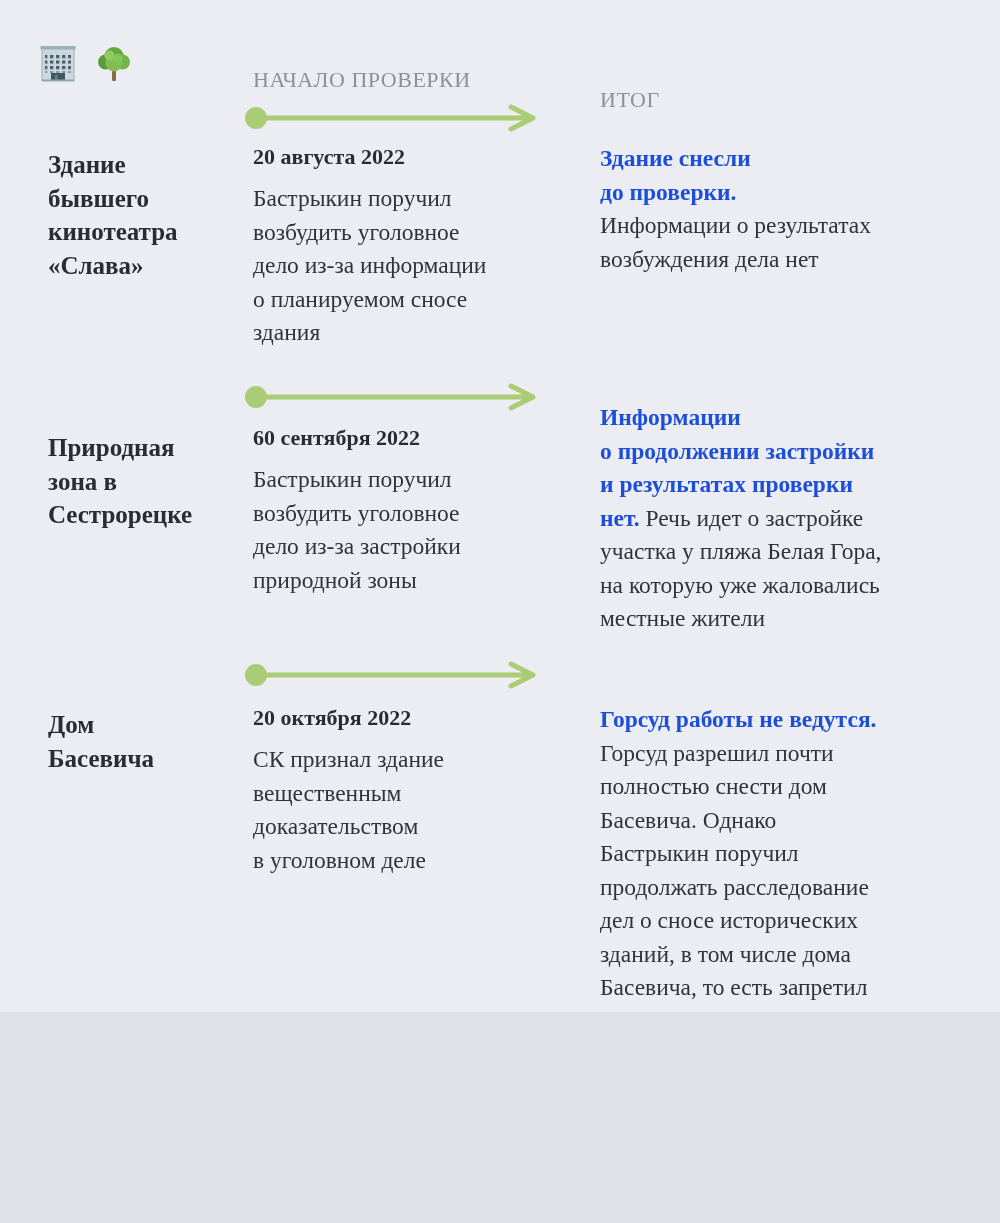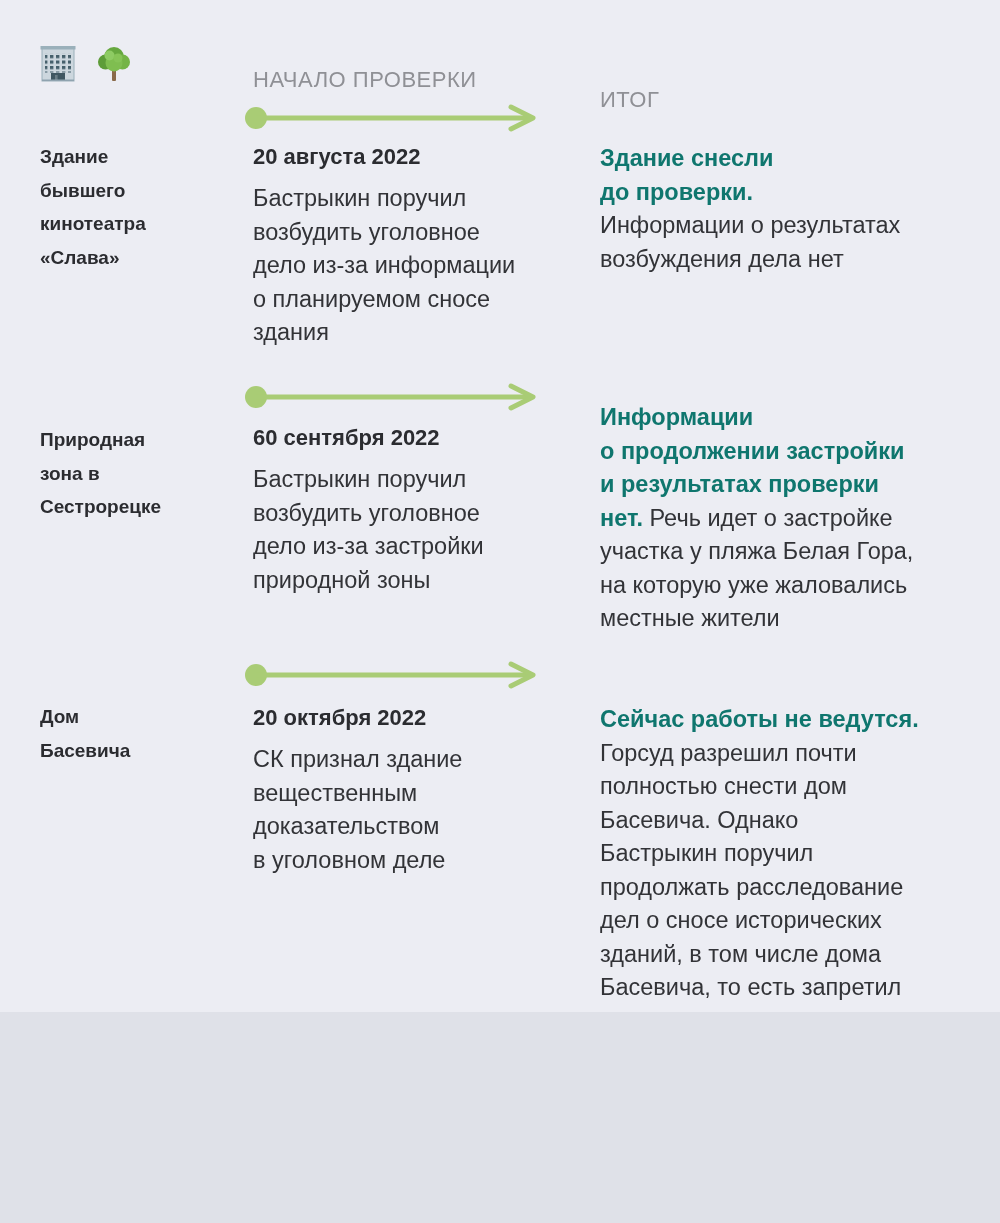--- a/index.html
+++ b/index.html
@@ -1,42 +1,42 @@
 <!DOCTYPE html>
 <html><head>
 <meta charset="utf-8">
 <style>
   html,body { margin:0; padding:0; background:#dfe1e8; }
   .canvas {
     position:relative;
     width:1000px; height:1012px;
     margin:0 auto;
     background:#ECEDF3;
-    font-family:Liberation Sans, sans-serif;
+    font-family:Liberation Serif, serif;
     color:#2B2C30;
     overflow:hidden;
   }
   .icons { position:absolute; left:38px; top:44px; display:flex; gap:16px; }
   .col-header {
     position:absolute; top:68px;
     font-size:22px; line-height:24px;
     letter-spacing:0.5px;
     color:#8F9095;
     font-weight:400;
   }
   .hdr-start { left:253px; }
   .hdr-result { left:600px;margin-top:20px; }
   .timeline-arrow { position:absolute; left:242px; width:300px; height:30px; }
   .arrow-1 { top:103px; }
   .arrow-2 { top:382px; }
   .arrow-3 { top:660px; }
   .subject {
     position:absolute; left:40px; width:205px;
-    font-weight:700; font-size:19px; line-height:33.5px;
-    white-space:pre-line; margin:0;
+    font-weight:700; font-size:25px; line-height:33.5px;
+    white-space:pre-line; margin:8px;
   }
   .subject-1 { top:140px; }
   .subject-2 { top:423px; }
   .subject-3 { top:700px; }
   .startcell { position:absolute; left:253px; width:325px; }
   .start-1 { top:141px; }
   .start-2 { top:422px; }
   .start-3 { top:702px; }
   .date { font-weight:700; font-size:22px; line-height:32px; margin:0 0 9px 0; }
   .body-text {
@@ -44,21 +44,21 @@
     white-space:pre-line; color:#323337;
   }
   .resultcell { position:absolute; left:600px; width:385px; }
   .result-1 { top:142px; }
   .result-2 { top:401px; }
   .result-3 { top:703px; }
   .result-p {
     font-size:23.5px; line-height:33.5px; margin:0;
     white-space:pre-line; color:#323337;
   }
-  .result-p strong { font-weight:700; color:#0f766e; }
+  .result-p strong { font-weight:700; color:#1d4ed8; }
   .footer-site {
     position:absolute; left:38px; top:1114px;
     font-size:34px; line-height:36px;
     color:#404040;
   }
   .footer-arrow { position:absolute; left:860px; top:1112px; width:68px; height:40px; cursor:pointer; }
 </style>
 </head>
 <body>
 
@@ -150,21 +150,21 @@
   <p class="subject subject-3">Дом
 Басевича</p>
   <div class="startcell start-3">
     <h3 class="date">20 октября 2022</h3>
     <p class="body-text">СК признал здание
 вещественным
 доказательством
 в уголовном деле</p>
   </div>
   <div class="resultcell result-3">
-    <p class="result-p"><strong>Сейчас работы не ведутся.</strong><span>
+    <p class="result-p"><strong>Горсуд работы не ведутся.</strong><span>
 Горсуд разрешил почти
 полностью снести дом
 Басевича. Однако
 Бастрыкин поручил
 продолжать расследование
 дел о сносе исторических
 зданий, в том числе дома
 Басевича, то есть запретил
 снос</span></p>
   </div>

